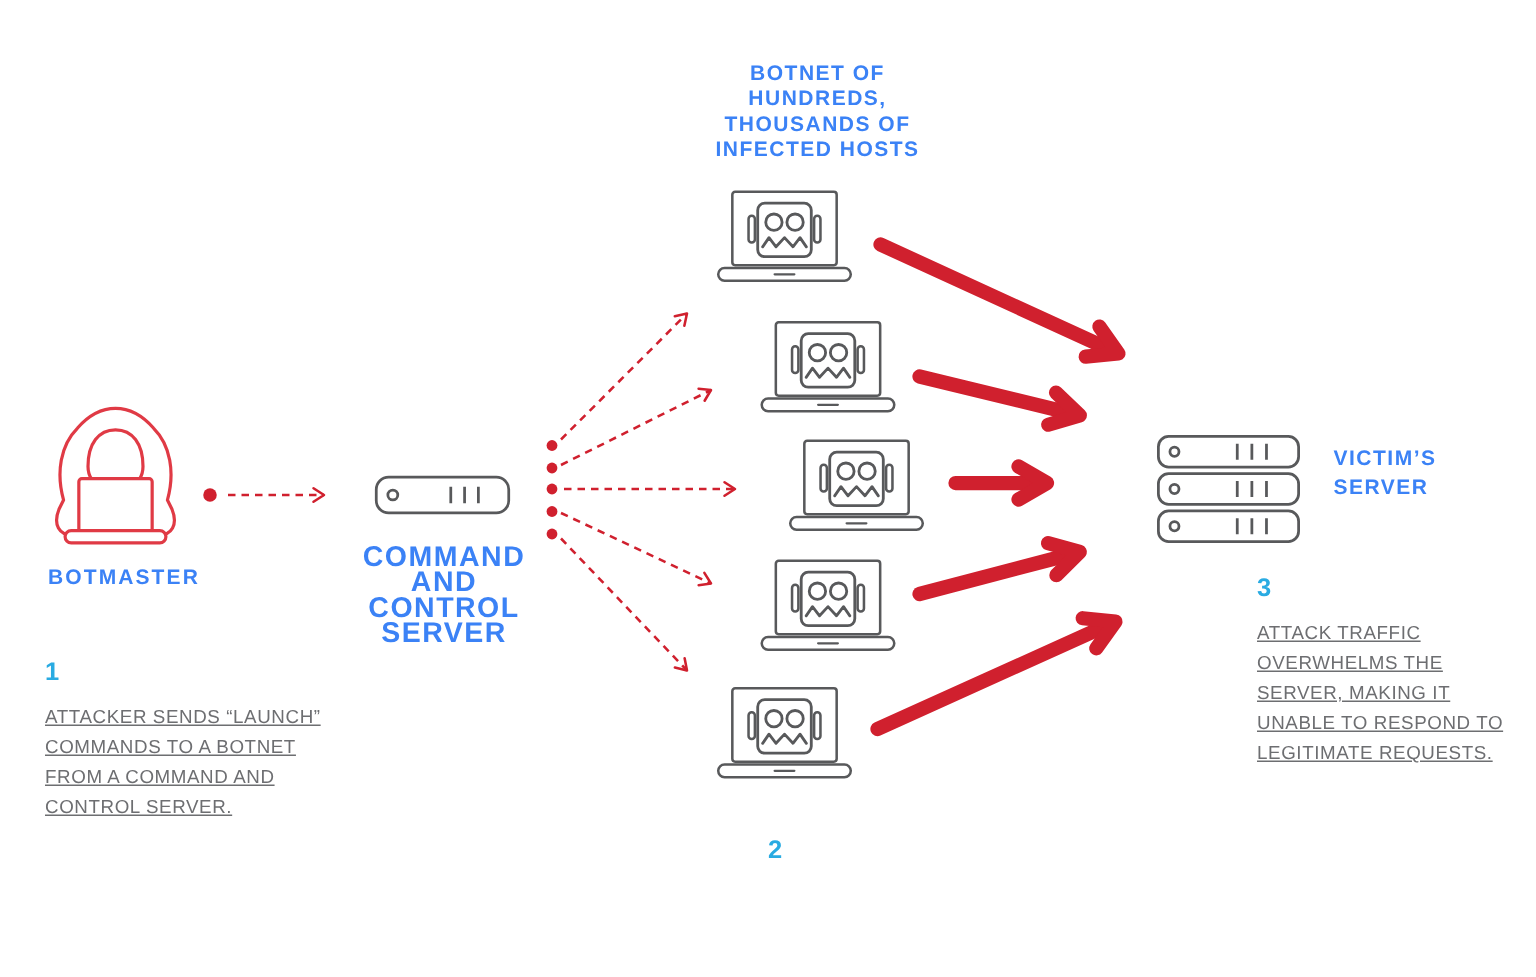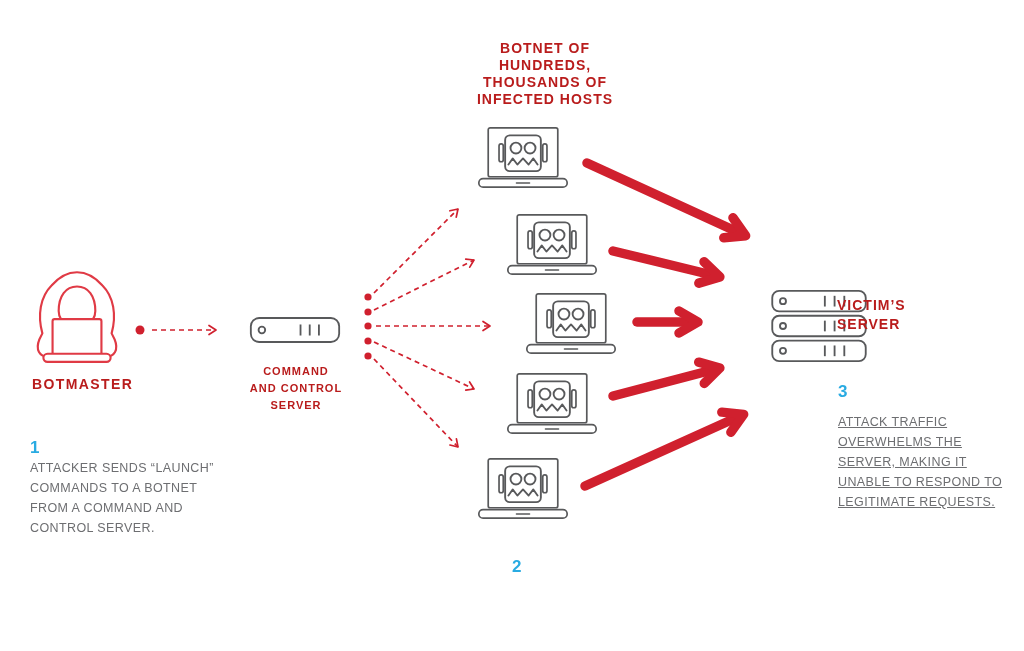--- a/index.html
+++ b/index.html
@@ -2,21 +2,21 @@
 <html><head>
 <meta charset="utf-8">
 <style>
   html,body{margin:0;padding:0;background:#ffffff;}
   .canvas{
     position:relative;width:1024px;height:651px;background:#ffffff;overflow:hidden;
     font-family:"Liberation Sans","DejaVu Sans",sans-serif;
   }
   .abs{position:absolute;}
   .heading{
-    color:#b91c1c;font-weight:bold;font-size:14px;line-height:17px;
+    color:#3b82f6;font-weight:bold;font-size:14px;line-height:17px;
     letter-spacing:1px;white-space:pre-line;
   }
   .center{text-align:center;}
   .step-number{
     color:#29ABE2;font-weight:bold;font-size:17px;letter-spacing:1px;
   }
   .step-text{
     color:#6D6E71;font-size:12.5px;line-height:20px;letter-spacing:0.4px;
     white-space:pre-line;
   }
@@ -89,21 +89,21 @@
     <svg width="92" height="30" viewBox="0 0 100 32">
       <g fill="none" stroke="#58595B" stroke-width="2">
         <rect x="2" y="3" width="96" height="26" rx="9"></rect>
         <circle cx="14" cy="16" r="3.6"></circle>
         <line x1="56" y1="10" x2="56" y2="22"></line>
         <line x1="66" y1="10" x2="66" y2="22"></line>
         <line x1="76" y1="10" x2="76" y2="22"></line>
       </g>
     </svg>
   </div>
-  <div class="abs heading center" style="left:228px;top:363px;width:136px;font-size:11px;">COMMAND
+  <div class="abs heading center" style="left:228px;top:363px;width:136px;font-size:19px;">COMMAND
 AND CONTROL
 SERVER</div>
 
   <div class="abs" style="left:476px;top:126px;">
     <svg width="94" height="63" viewBox="0 0 100 67">
       <g fill="none" stroke="#58595B" stroke-linecap="round" stroke-linejoin="round">
         <rect x="13" y="2" width="74" height="52" rx="2" stroke-width="1.8"></rect>
         <rect x="3" y="56" width="94" height="9" rx="4.5" stroke-width="1.8"></rect>
         <line x1="43" y1="60.5" x2="57" y2="60.5" stroke-width="1.6"></line>
         <rect x="31" y="10" width="38" height="38" rx="5" stroke-width="2"></rect>
@@ -190,26 +190,26 @@
         <line x1="66" y1="32.5" x2="66" y2="43.5"></line>
         <line x1="76" y1="32.5" x2="76" y2="43.5"></line>
         <rect x="2" y="53" width="96" height="21" rx="7"></rect>
         <circle cx="13" cy="63.5" r="3.1"></circle>
         <line x1="56" y1="58" x2="56" y2="69"></line>
         <line x1="66" y1="58" x2="66" y2="69"></line>
         <line x1="76" y1="58" x2="76" y2="69"></line>
       </g>
     </svg>
   </div>
-  <div class="abs heading" style="left:837px;top:296px;line-height:19px;">VICTIM’S
+  <div class="abs heading" style="left:889px;top:296px;line-height:19px;">VICTIM’S
 SERVER</div>
 
   <div class="abs" style="left:30px;top:438px;">
     <div class="step-number">1</div>
-    <div class="step-text" style="">ATTACKER SENDS “LAUNCH”
+    <div class="step-text" style="margin-top:10px;text-decoration:underline;">ATTACKER SENDS “LAUNCH”
 COMMANDS TO A BOTNET
 FROM A COMMAND AND
 CONTROL SERVER.</div>
   </div>
 
   <div class="abs" style="left:512px;top:557px;">
     <div class="step-number">2</div>
   </div>
 
   <div class="abs" style="left:838px;top:382px;">

